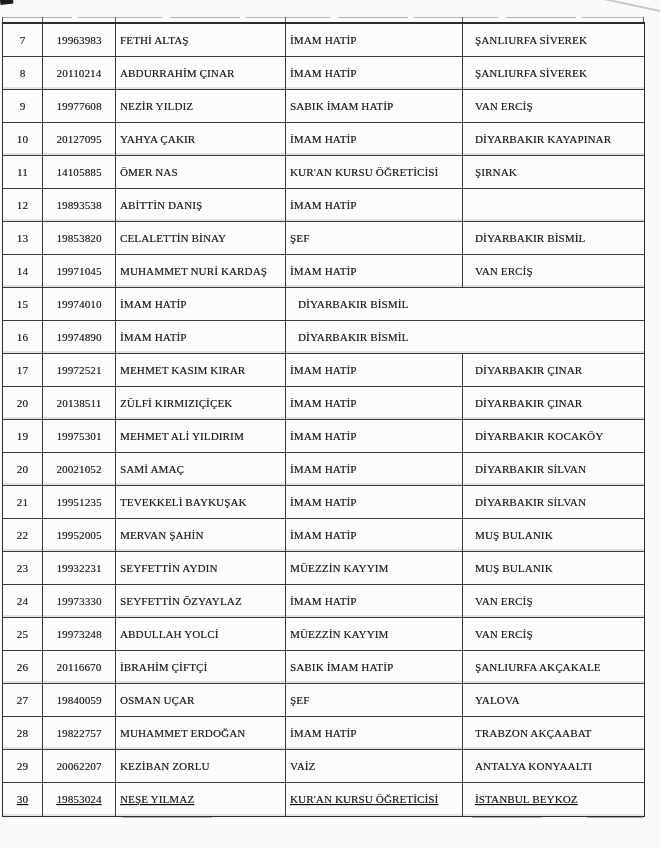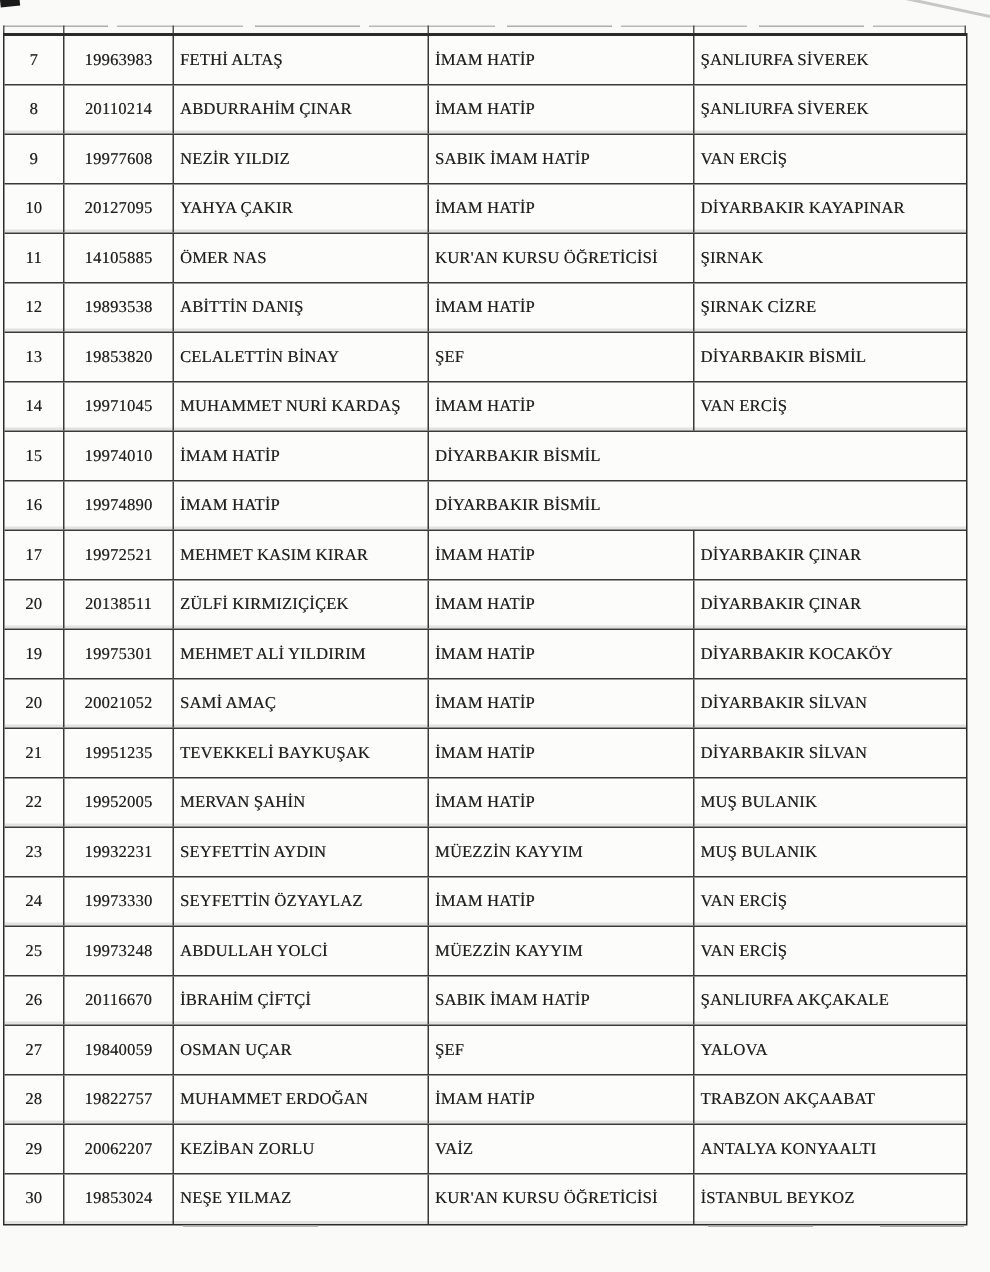--- a/index.html
+++ b/index.html
@@ -85,20 +85,21 @@
     grid-template-columns: 40px 73px 170px 177px 1fr;
     height: 33px;
     box-sizing: border-box;
     border-bottom: 1px solid #3a3a3a;
   }
   .row:nth-child(even) {
     box-shadow: inset 0 -2px 0 rgba(110,110,108,0.18);
   }
   .row:last-child {
     border-bottom: none;
+    text-decoration: underline;
   }
   .cell {
     box-sizing: border-box;
     border-right: 1px solid #3a3a3a;
     display: flex;
     align-items: center;
     font-size: 11px;
     line-height: 1;
     color: #1d1d1d;
     letter-spacing: 0.15px;
@@ -108,20 +109,21 @@
     text-shadow: 0.25px 0.25px 0 rgba(25,25,25,0.55);
   }
   .cell.c-no, .cell.c-reg {
     justify-content: center;
   }
   .cell.c-name, .cell.c-title, .cell.c-loc {
     padding-left: 4px;
   }
   .cell.c-loc {
     border-right: none;
+    margin-left: 8px;
   }
 </style>
 </head>
 <body>
 
 <div class="page">
   <div class="corner-mark"></div>
   <div class="edge-diagonal"></div>
   <div class="ghost-line"></div>
   <div class="column-stubs"></div>
@@ -159,21 +161,20 @@
         <div class="cell c-reg">14105885</div>
         <div class="cell c-name">ÖMER NAS</div>
         <div class="cell c-title">KUR'AN KURSU ÖĞRETİCİSİ</div>
         <div class="cell c-loc">ŞIRNAK</div>
       </div>
       <div class="row">
         <div class="cell c-no">12</div>
         <div class="cell c-reg">19893538</div>
         <div class="cell c-name">ABİTTİN DANIŞ</div>
         <div class="cell c-title">İMAM HATİP</div>
-        <div class="cell c-loc">ŞIRNAK CİZRE</div>
       </div>
       <div class="row">
         <div class="cell c-no">13</div>
         <div class="cell c-reg">19853820</div>
         <div class="cell c-name">CELALETTİN BİNAY</div>
         <div class="cell c-title">ŞEF</div>
         <div class="cell c-loc">DİYARBAKIR BİSMİL</div>
       </div>
       <div class="row">
         <div class="cell c-no">14</div>

